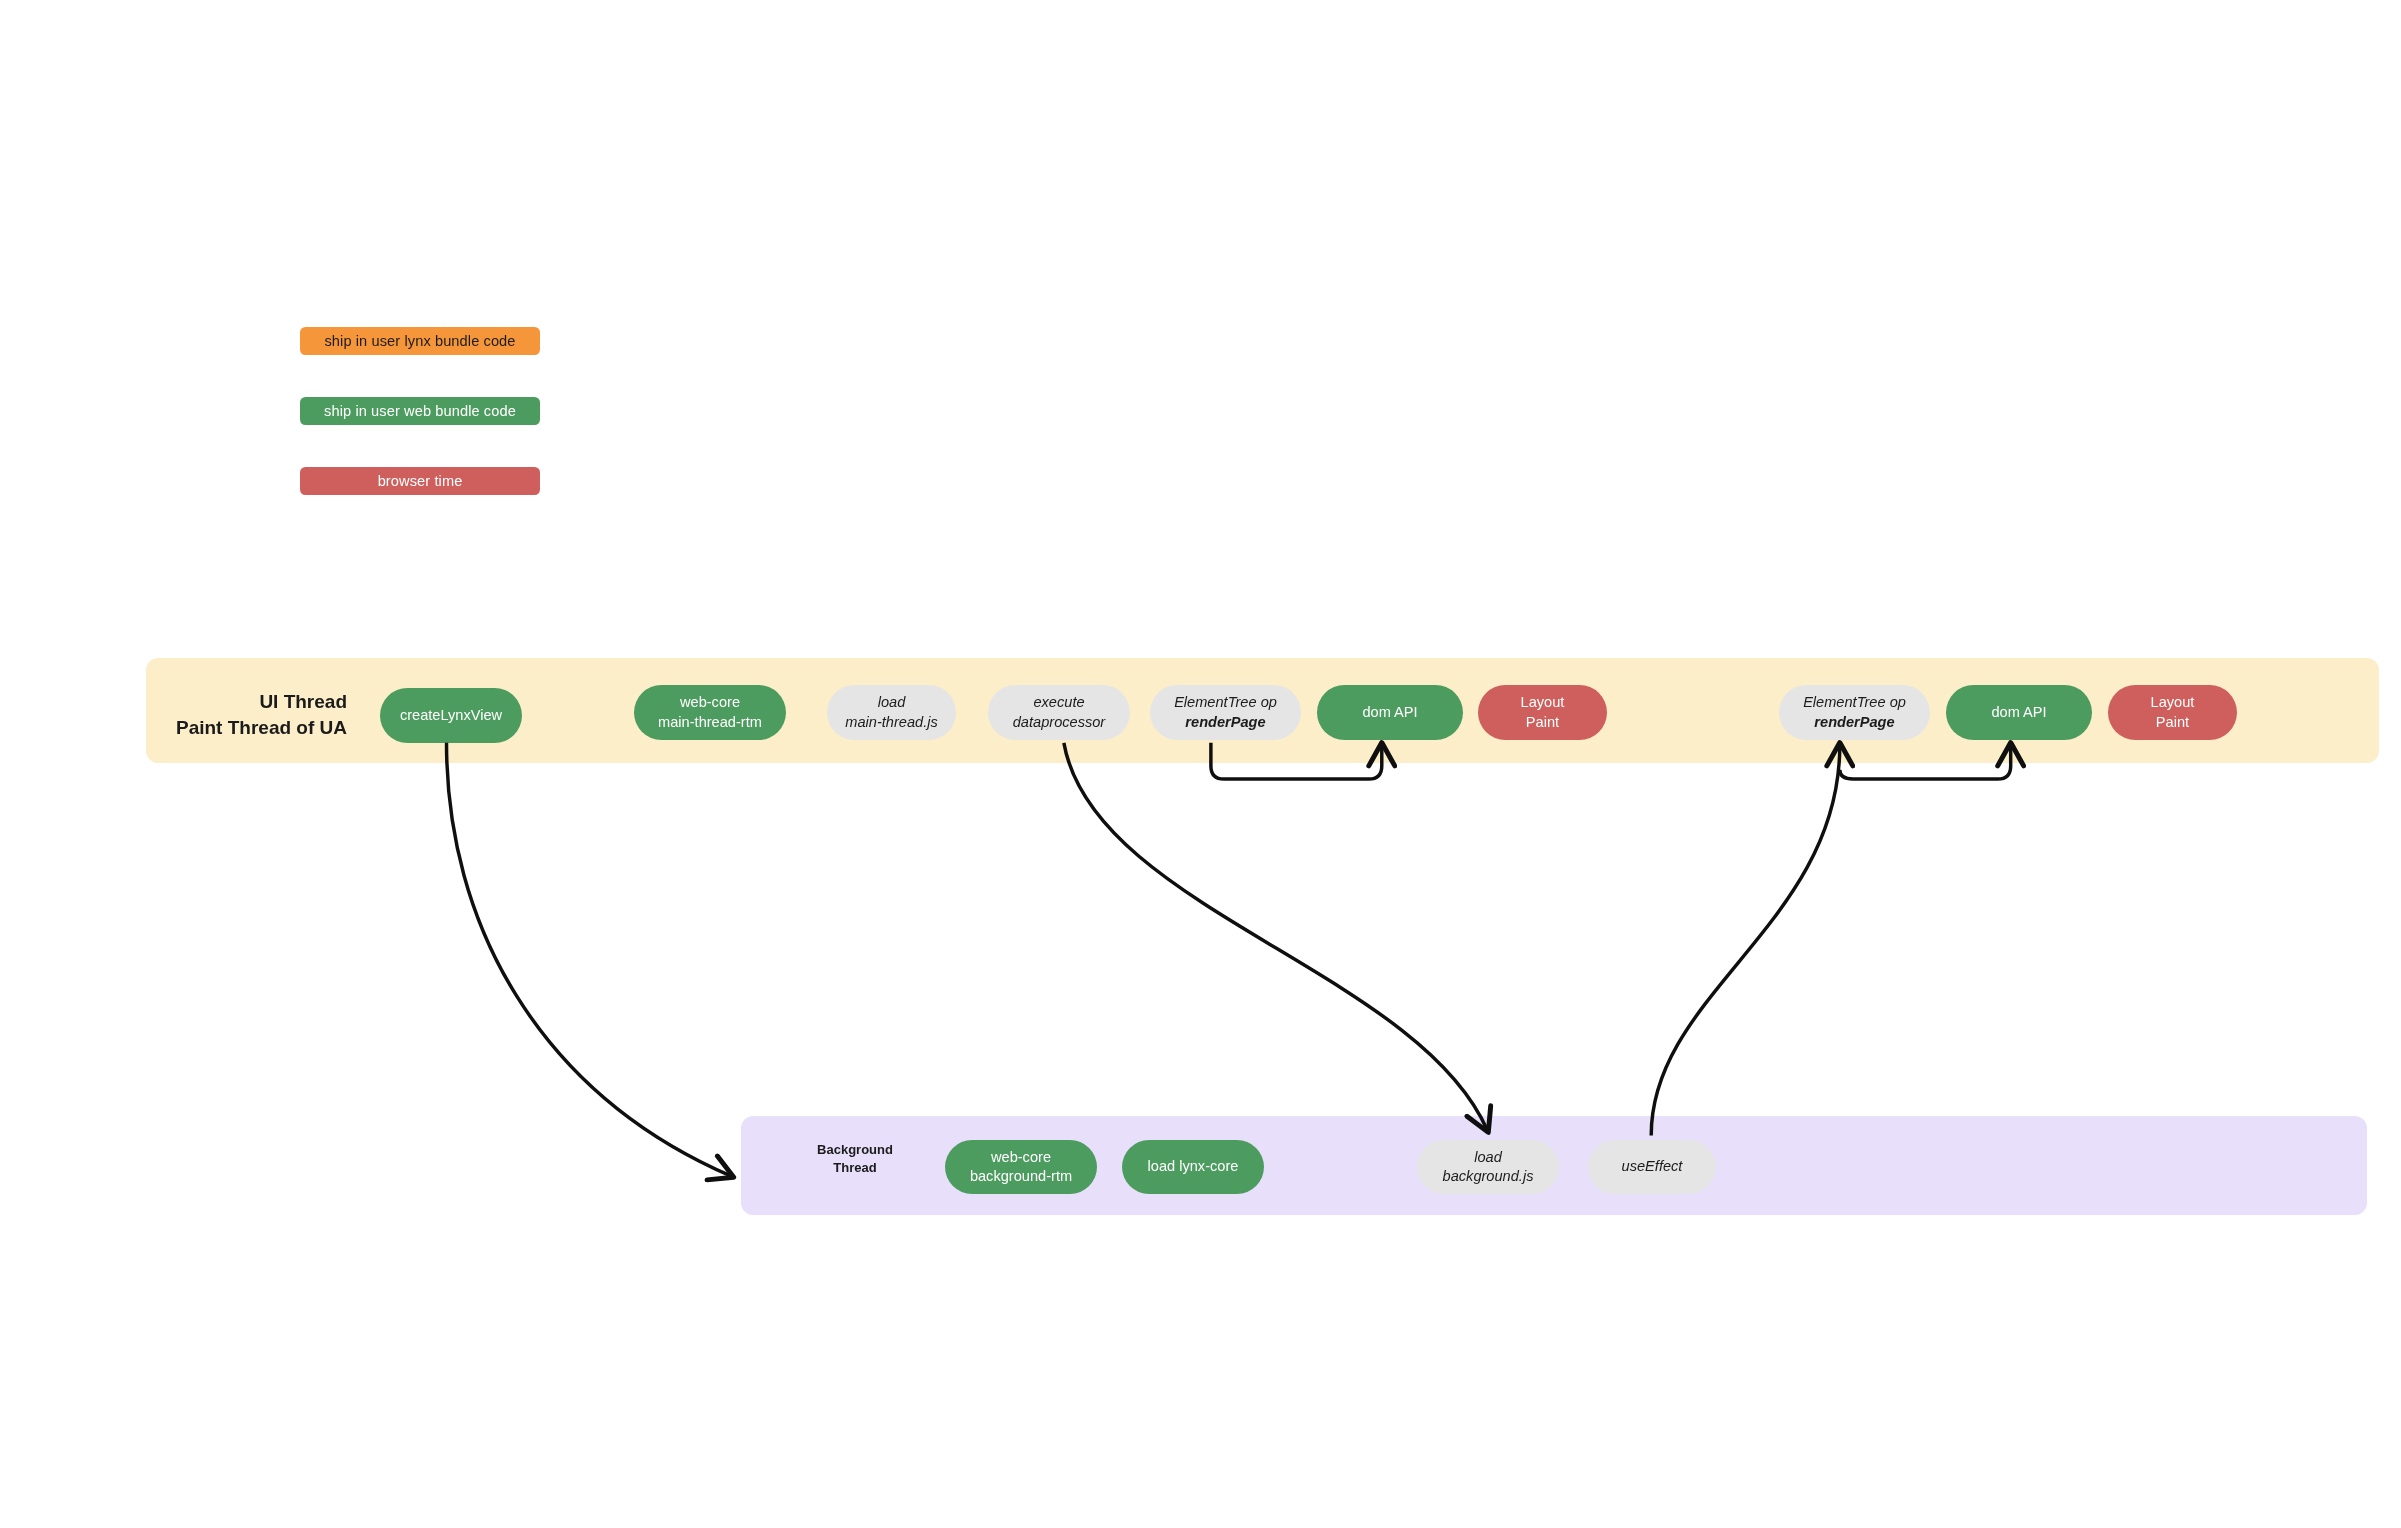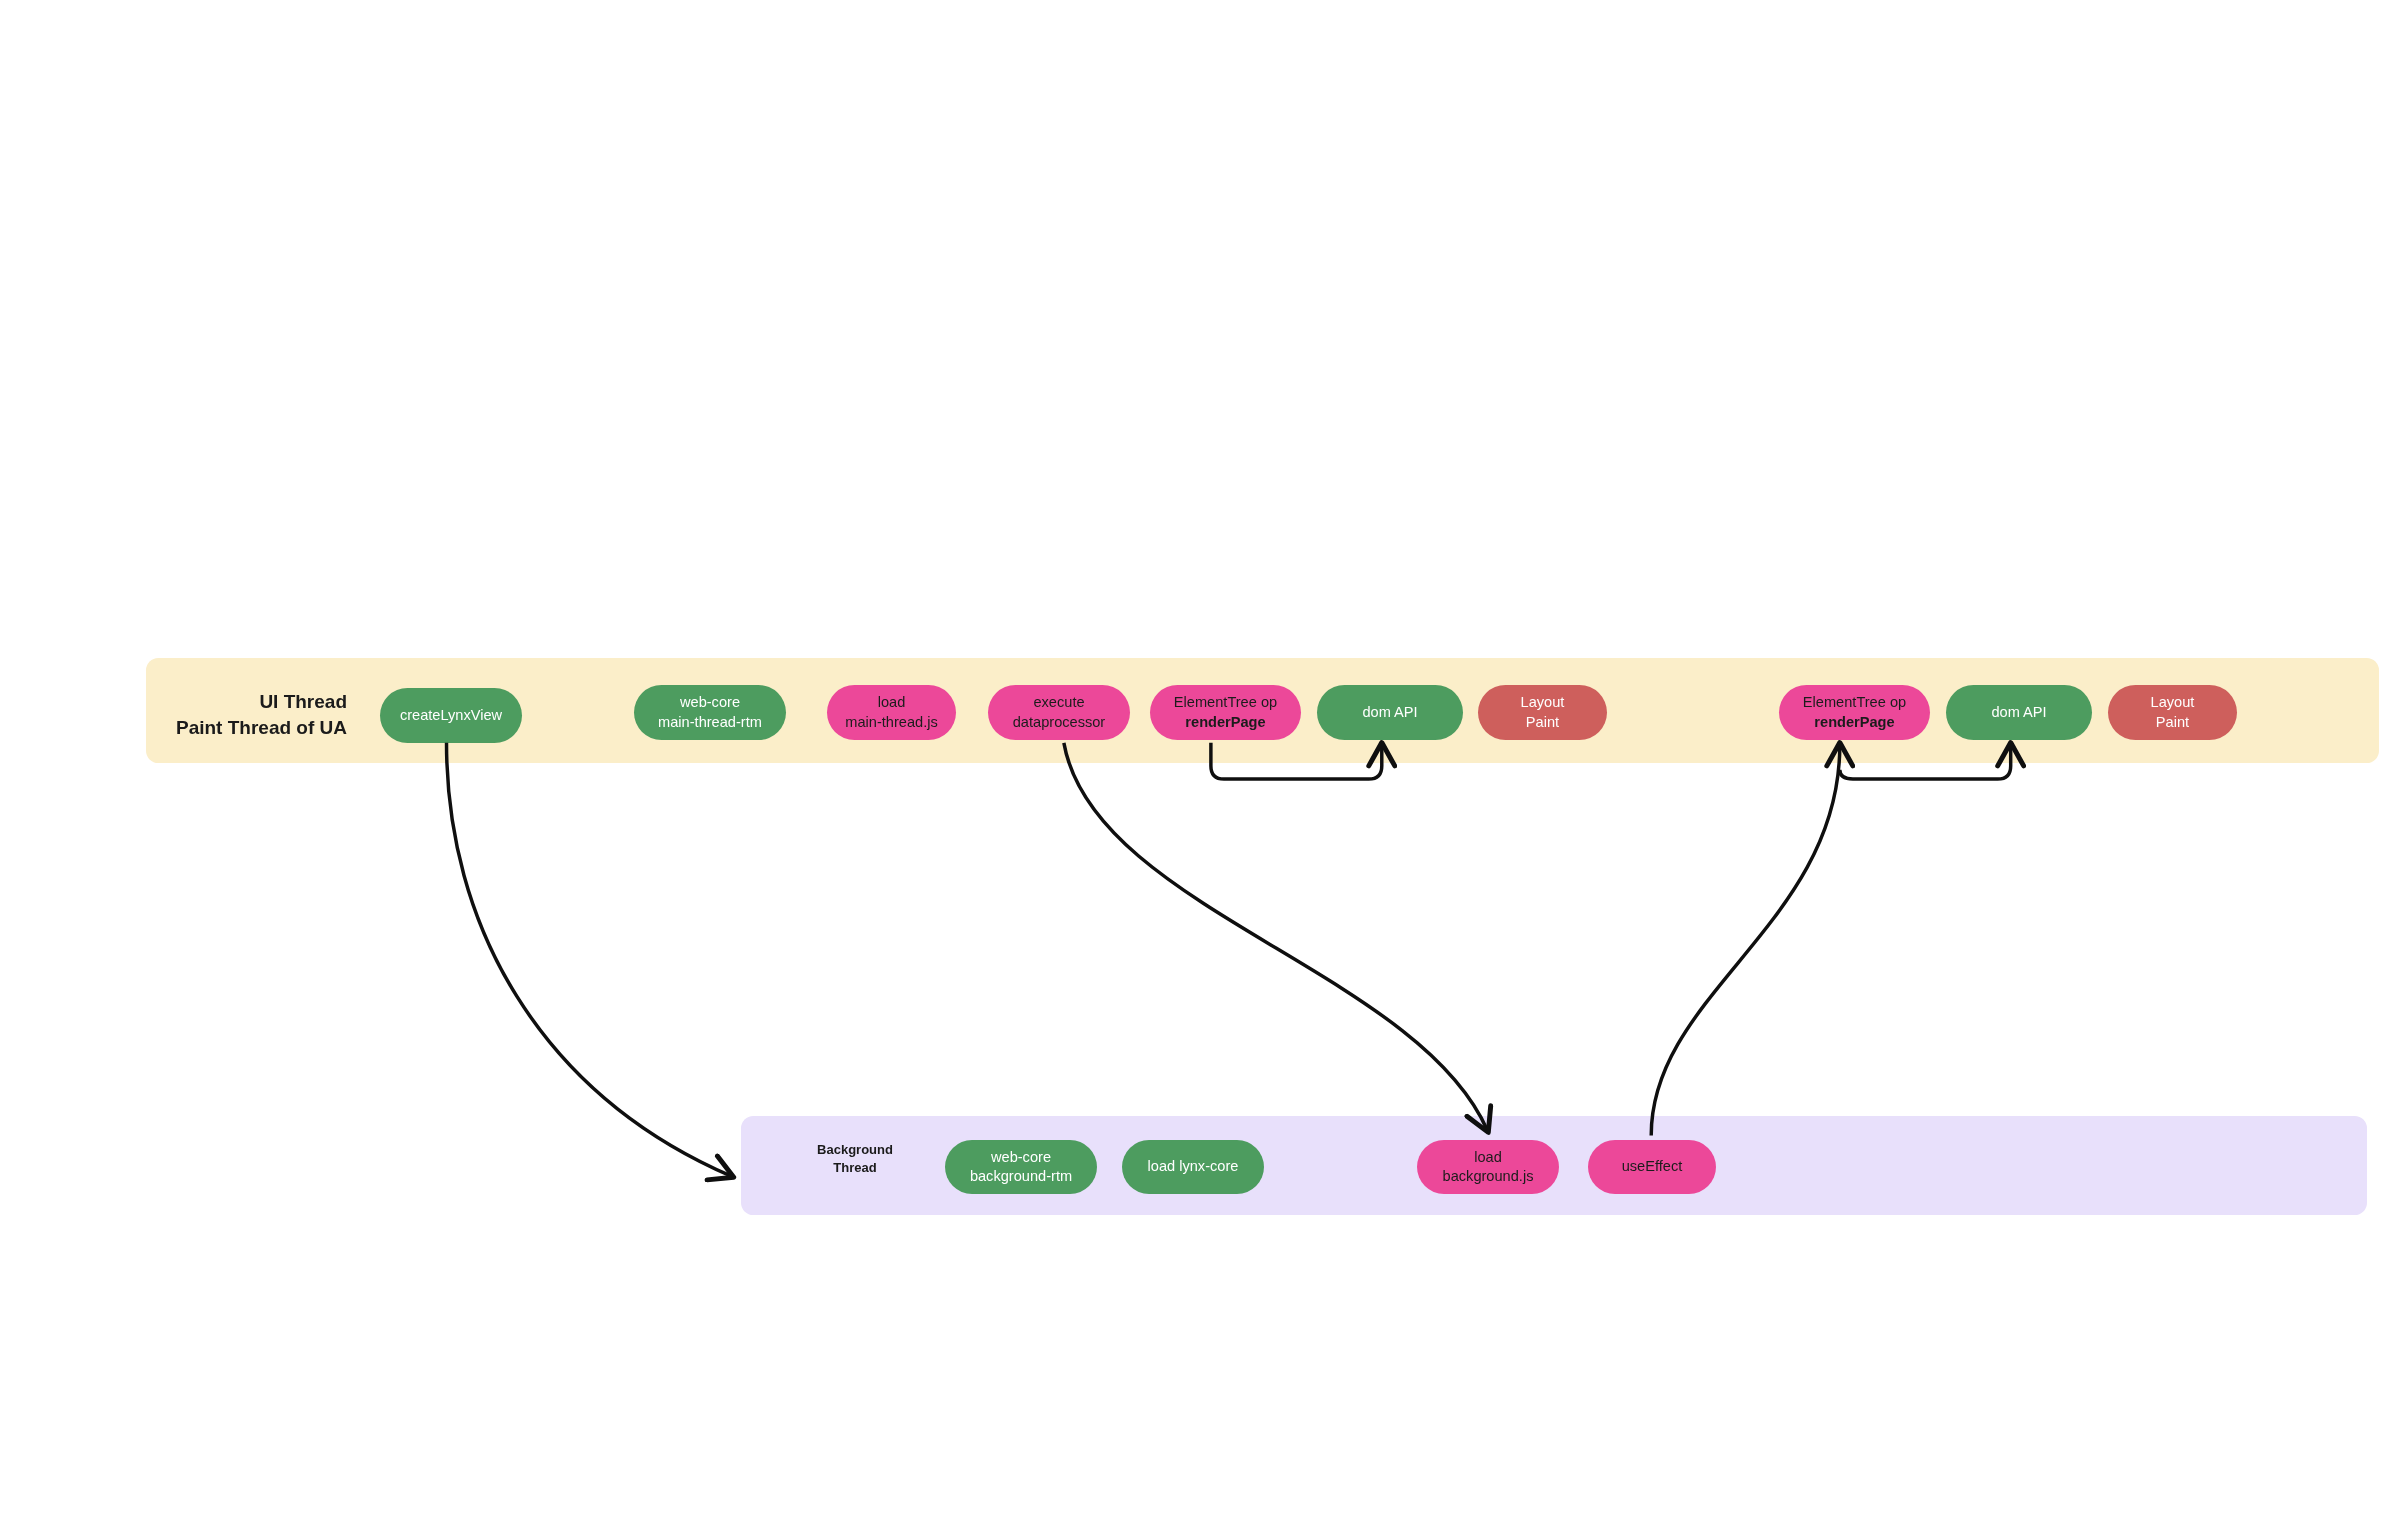--- a/index.html
+++ b/index.html
@@ -93,38 +93,49 @@
     align-items: center;
     justify-content: center;
     text-align: center;
     font-size: 14.6px;
     line-height: 1.32;
     box-sizing: border-box;
     padding: 0 6.2px;
   }
   .node .l2 { display: block; }
   .node.green  { background: #4d9c5f; color: #ffffff; }
-  .node.orange { background: #ec4899; color: #1c1c1c; }
+  .node.orange { background: #e5e5e5; color: #1c1c1c; font-style: italic; }
   .node.red    { background: #ce5f5c; color: #ffffff; }
   .node .bold  { font-weight: bold; }
 
   svg#wires {
     position: absolute;
     left: 0; top: 0;
     width: 2401px;
     height: 1528px;
     pointer-events: none;
     overflow: visible;
   }
 </style>
 </head>
 <body>
 
 <div id="canvas">
 
+  <div class="legend">
+    <div class="legend-item lg-orange">
+      <span>ship in user lynx bundle code</span>
+    </div>
+    <div class="legend-item lg-green">
+      <span>ship in user web bundle code</span>
+    </div>
+    <div class="legend-item lg-red">
+      <span>browser time</span>
+    </div>
+  </div>
 
   <div class="lane" id="lane-ui"></div>
   <div class="lane-label" id="label-ui">
     <div>UI Thread</div>
     <div>Paint Thread of UA</div>
   </div>
 
   <div class="node green" style="left:380px; top:688px; width:142px; height:55px;">
     <span>createLynxView</span>
   </div>

